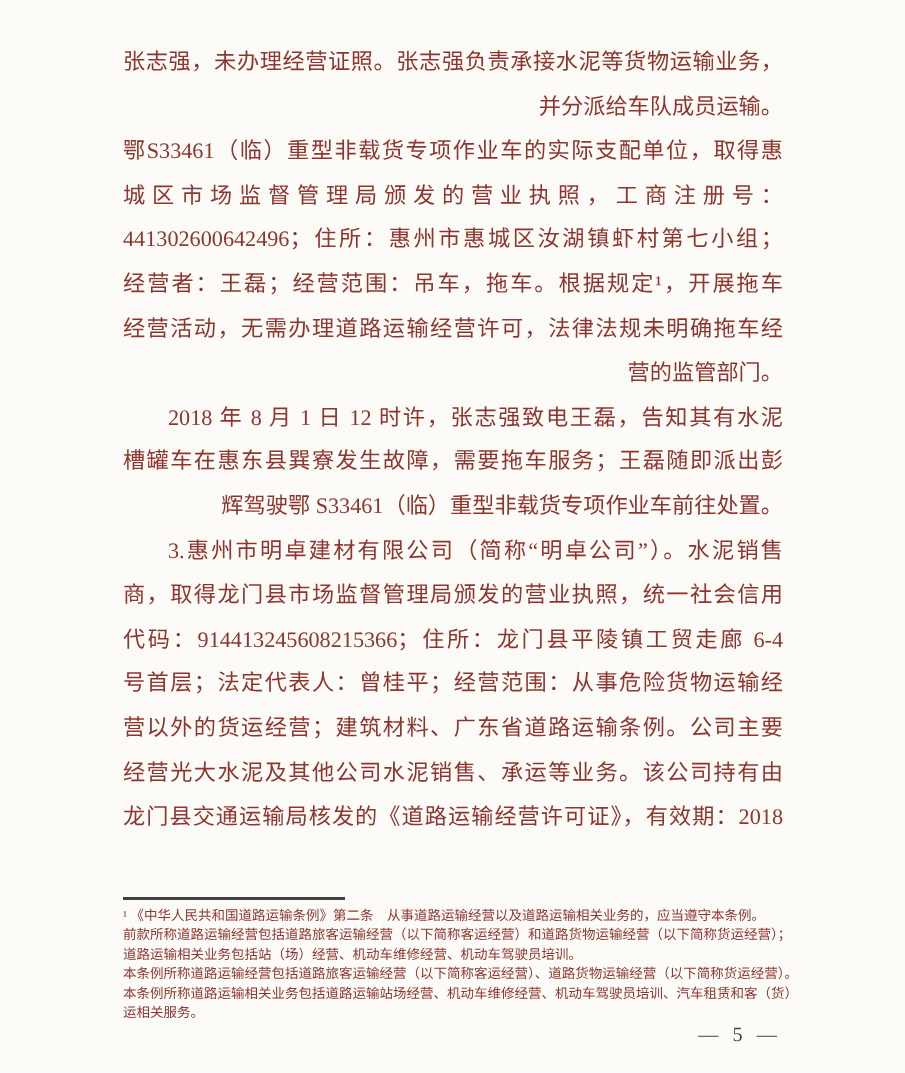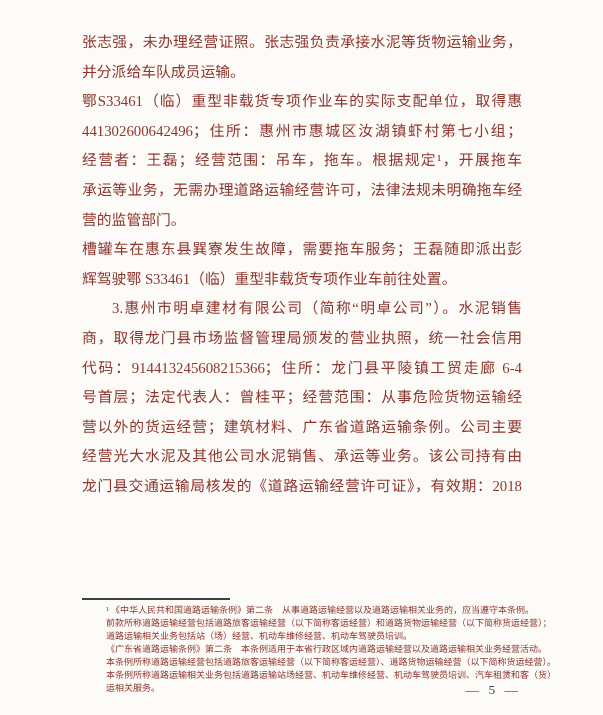--- a/index.html
+++ b/index.html
@@ -16,35 +16,35 @@
     background:var(--paper);
     overflow:hidden;
   }
   .textcol{
     position:absolute;left:82px;top:28px;width:440px;
   }
   .ln{
     font-size:14.8px;
     line-height:29.6px;
     color:var(--ink);
-    text-align:left;
+    text-align:right;
   }
   .j{
     text-align:justify;
     text-align-last:justify;
     
   }
   .ind{text-indent:30px;}
   .fnsep{
     position:absolute;left:82px;top:598px;
     width:148px;height:0;
     border-top:2px solid var(--rule);
   }
   .fn{
-    position:absolute;left:82px;top:604px;width:452px;margin-left:24px;
+    position:absolute;left:82px;top:604px;width:452px;
   }
   .fl{
     font-size:9px;
     line-height:13px;
     color:var(--ink);
     white-space:nowrap;
   }
   .pageno{
     position:absolute;right:82px;top:682px;
     font-size:13.5px;
@@ -54,42 +54,43 @@
 </style>
 </head>
 <body>
 
 <div class="page">
 
   <div class="textcol">
     <div class="ln j">张志强，未办理经营证照。张志强负责承接水泥等货物运输业务，</div>
     <div class="ln">并分派给车队成员运输。</div>
     <div class="ln j">鄂S33461（临）重型非载货专项作业车的实际支配单位，取得惠</div>
+    <div class="ln j">城区市场监督管理局颁发的营业执照，工商注册号：</div>
     <div class="ln j">441302600642496；住所：惠州市惠城区汝湖镇虾村第七小组；</div>
     <div class="ln j">经营者：王磊；经营范围：吊车，拖车。根据规定¹，开展拖车</div>
-    <div class="ln j">承运等业务，无需办理道路运输经营许可，法律法规未明确拖车经</div>
+    <div class="ln j">经营活动，无需办理道路运输经营许可，法律法规未明确拖车经</div>
     <div class="ln">营的监管部门。</div>
+    <div class="ln j ind">2018 年 8 月 1 日 12 时许，张志强致电王磊，告知其有水泥</div>
     <div class="ln j">槽罐车在惠东县巽寮发生故障，需要拖车服务；王磊随即派出彭</div>
     <div class="ln">辉驾驶鄂 S33461（临）重型非载货专项作业车前往处置。</div>
     <div class="ln j ind">3.惠州市明卓建材有限公司（简称“明卓公司”）。水泥销售</div>
     <div class="ln j">商，取得龙门县市场监督管理局颁发的营业执照，统一社会信用</div>
     <div class="ln j">代码：914413245608215366；住所：龙门县平陵镇工贸走廊 6-4</div>
     <div class="ln j">号首层；法定代表人：曾桂平；经营范围：从事危险货物运输经</div>
     <div class="ln j">营以外的货运经营；建筑材料、广东省道路运输条例。公司主要</div>
     <div class="ln j">经营光大水泥及其他公司水泥销售、承运等业务。该公司持有由</div>
     <div class="ln j">龙门县交通运输局核发的《道路运输经营许可证》，有效期：2018</div>
   </div>
 
   <div class="fnsep"></div>
 
   <div class="fn">
     <div class="fl">¹ 《中华人民共和国道路运输条例》第二条　从事道路运输经营以及道路运输相关业务的，应当遵守本条例。</div>
     <div class="fl">前款所称道路运输经营包括道路旅客运输经营（以下简称客运经营）和道路货物运输经营（以下简称货运经营）；</div>
     <div class="fl">道路运输相关业务包括站（场）经营、机动车维修经营、机动车驾驶员培训。</div>
-    <div class="fl">《广东省道路运输条例》第二条　本条例适用于本省行政区域内道路运输经营以及道路运输相关业务经营活动。</div>
     <div class="fl">本条例所称道路运输经营包括道路旅客运输经营（以下简称客运经营）、道路货物运输经营（以下简称货运经营）。</div>
     <div class="fl">本条例所称道路运输相关业务包括道路运输站场经营、机动车维修经营、机动车驾驶员培训、汽车租赁和客（货）</div>
     <div class="fl">运相关服务。</div>
   </div>
 
   <div class="pageno">— 5 —</div>
 
 </div>
 
 </body></html>

